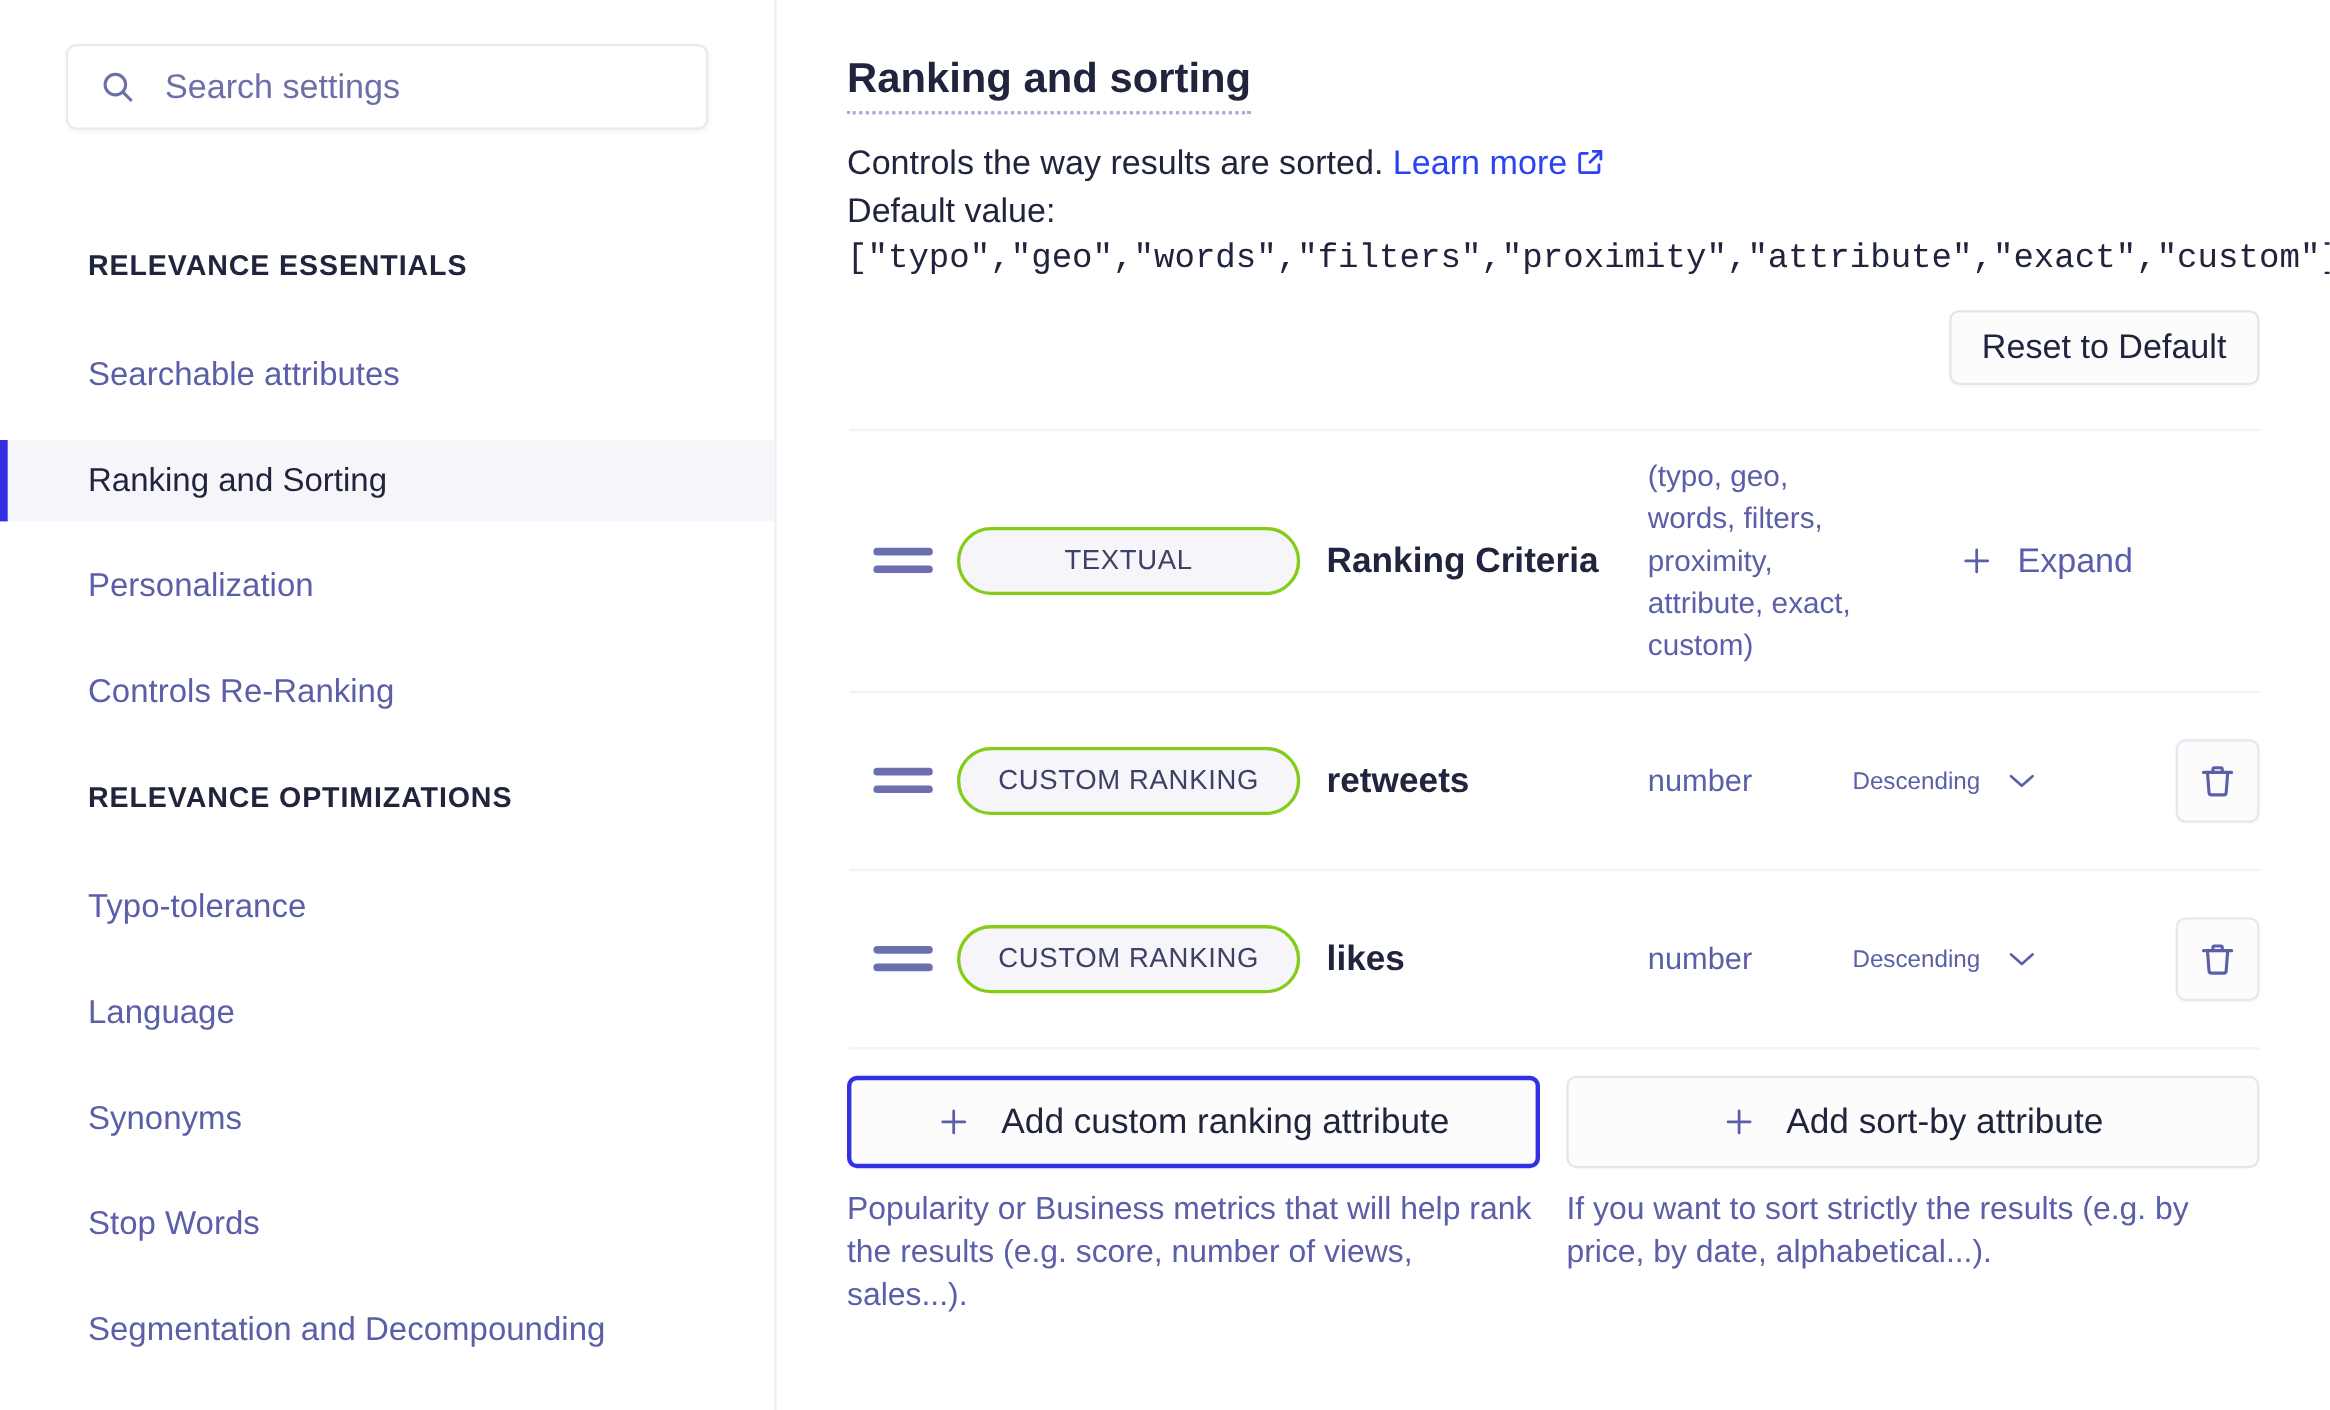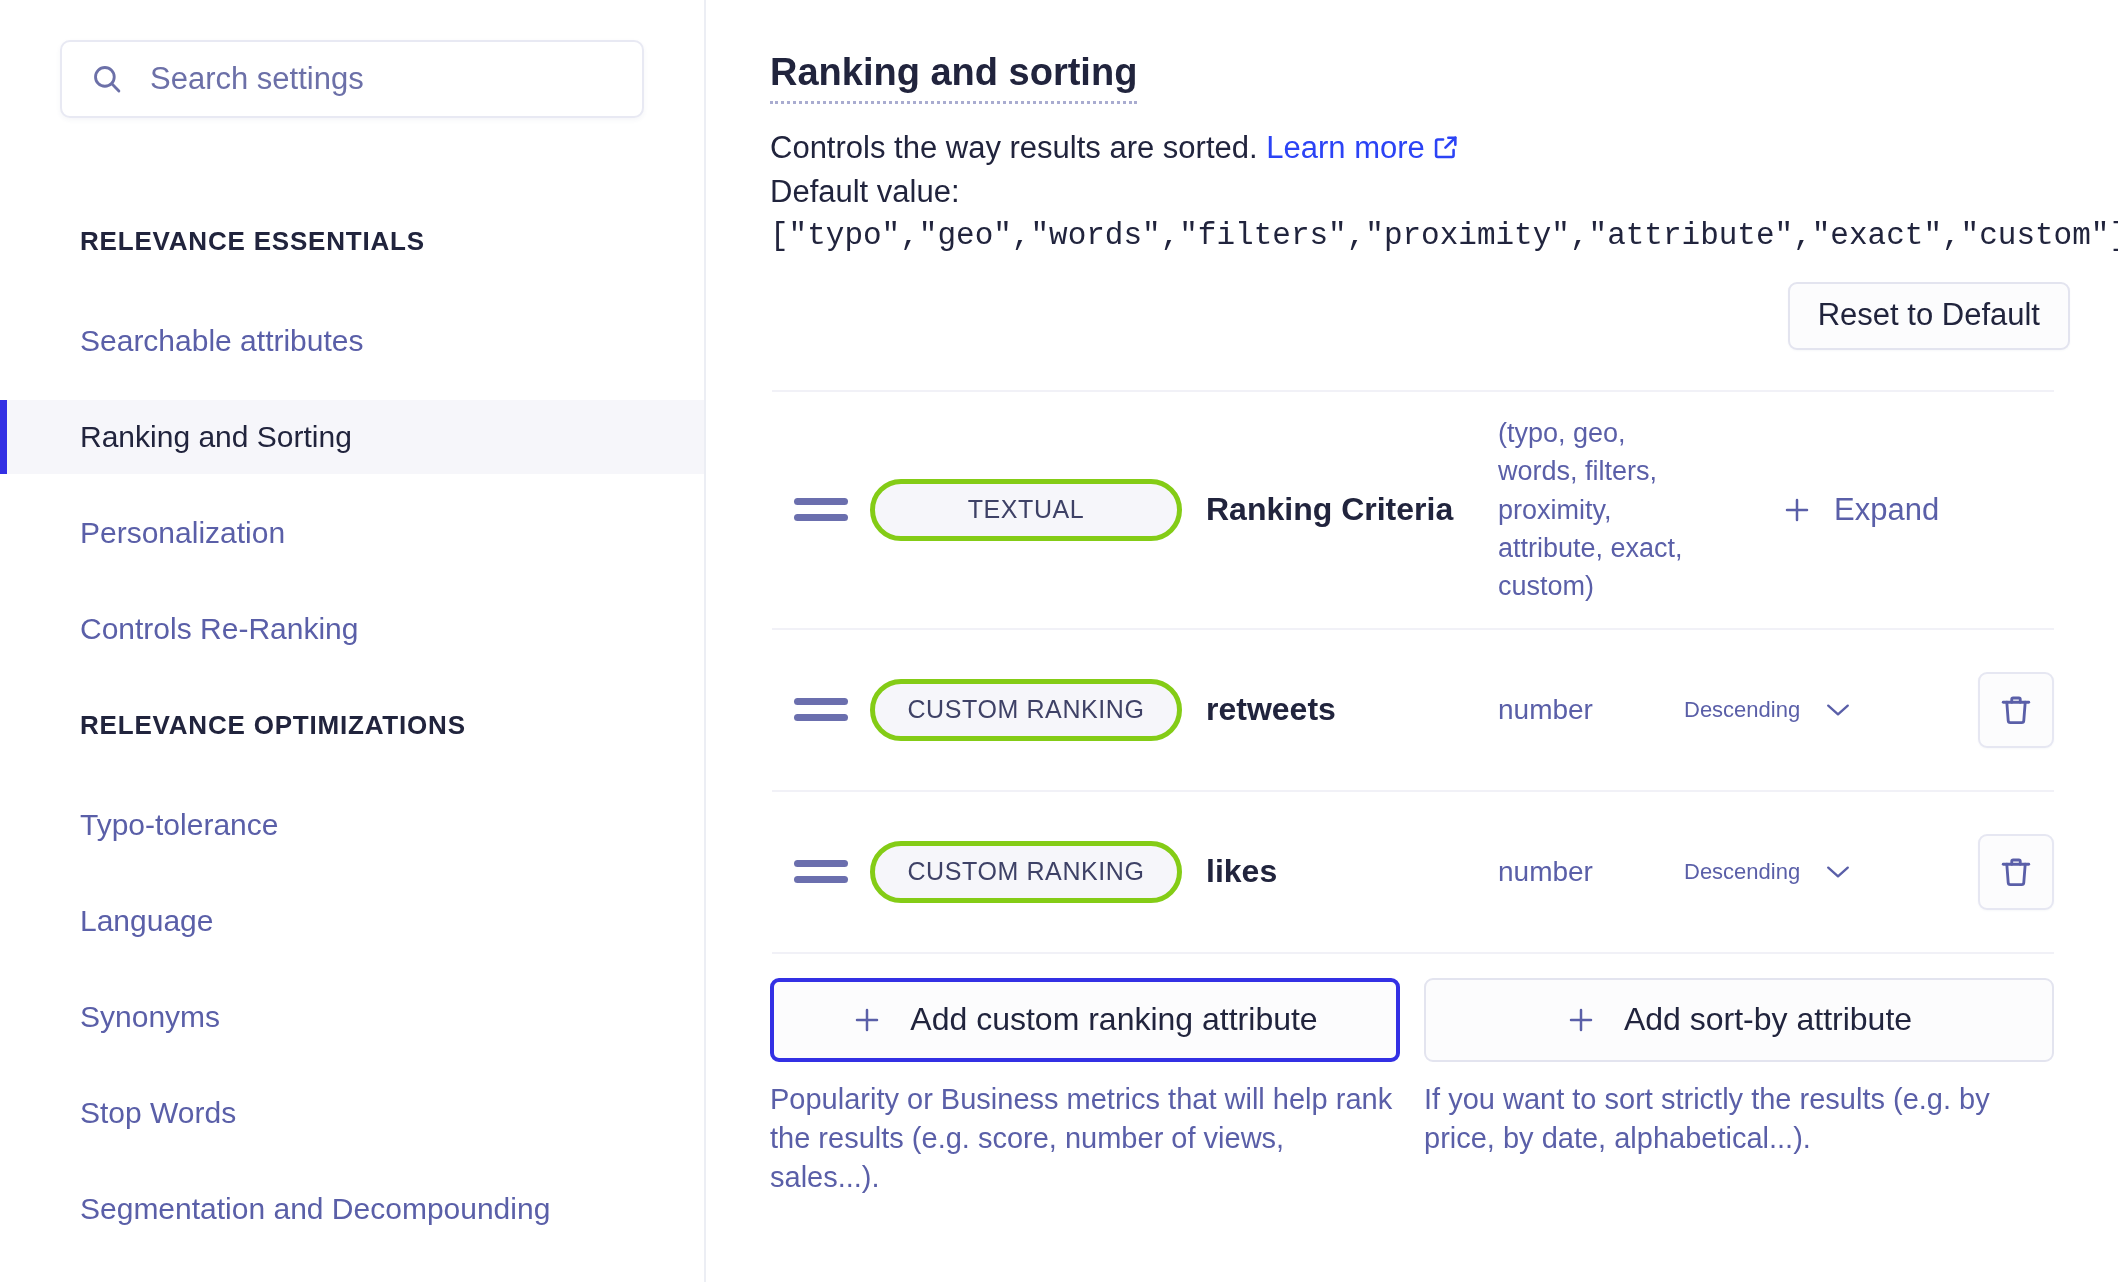--- a/index.html
+++ b/index.html
@@ -161,21 +161,21 @@
     font-size: 31px;
     color: #21243d;
     white-space: nowrap;
     overflow: hidden;
     line-height: 1.3;
   }
 
   .reset-row {
     display: flex;
     justify-content: flex-end;
-    padding-right: 48px;
+    padding-right: 64px;
     margin-top: 26px;
   }
   .reset-btn {
     border: 2px solid #e3e4ef;
     background: #fcfcfd;
     border-radius: 9px;
     font-family: "Liberation Sans", sans-serif;
     font-size: 31px;
     color: #21243d;
     padding: 13px 28px 15px 28px;
@@ -214,21 +214,21 @@
     cursor: grab;
   }
   .drag-handle span {
     display: block;
     height: 7px;
     border-radius: 4px;
     background: #6b6fae;
   }
 
   .pill {
-    border: 5px solid #84cc16;
+    border: 3px solid #84cc16;
     background: #f6f6fa;
     border-radius: 999px;
     height: 62px;
     display: flex;
     align-items: center;
     justify-content: center;
     font-size: 25px;
     letter-spacing: 0.6px;
     color: #3e4166;
     box-sizing: border-box;

